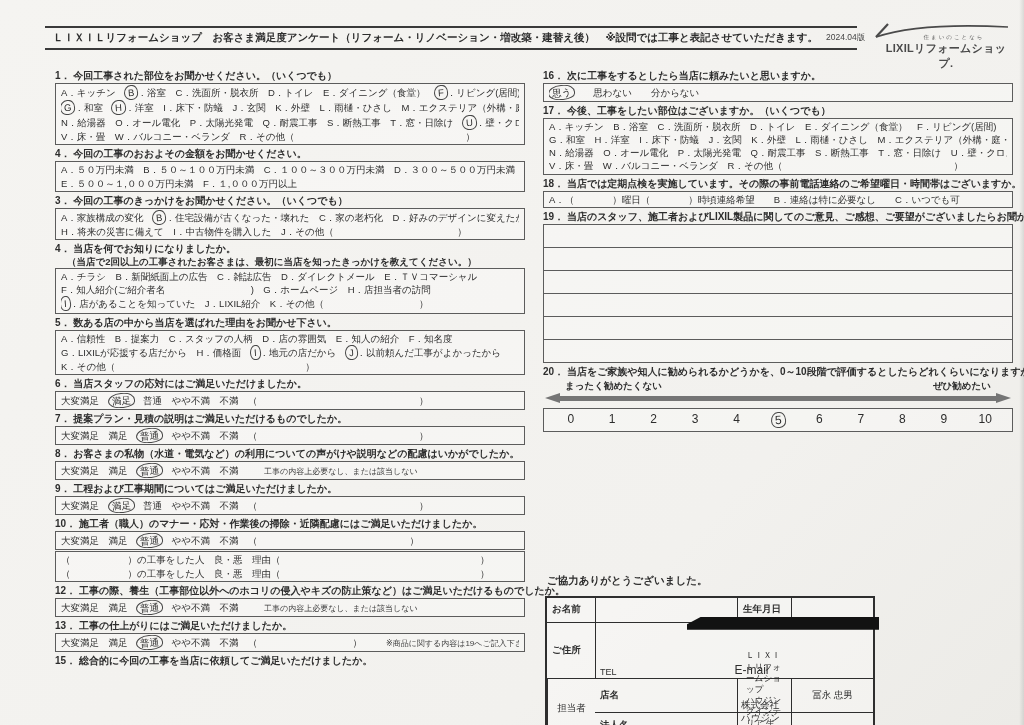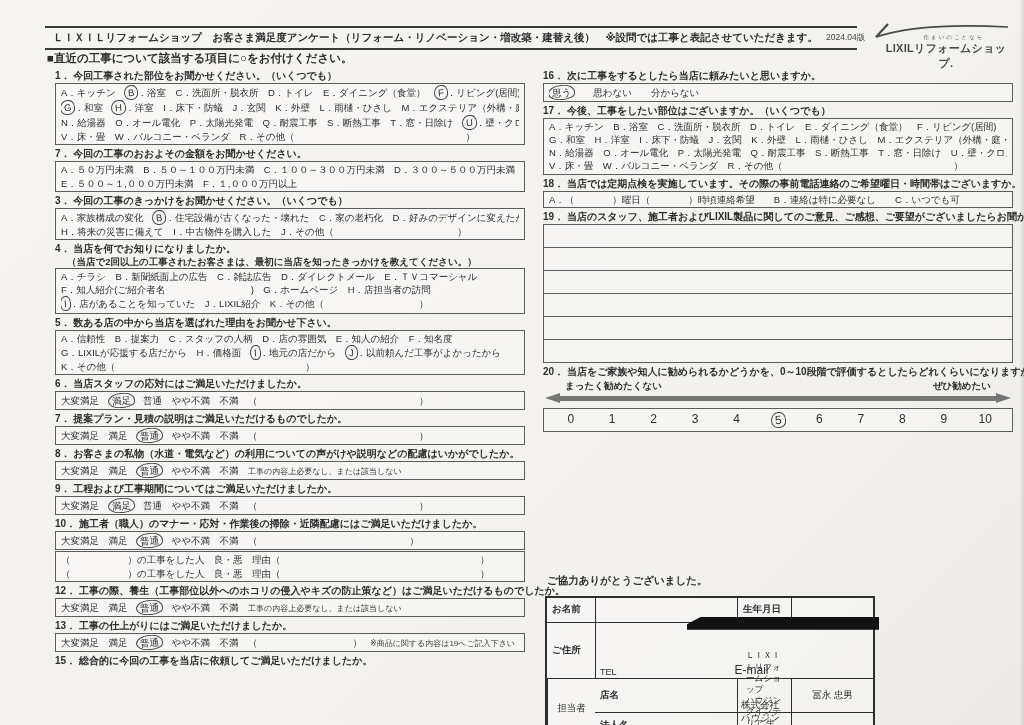--- a/index.html
+++ b/index.html
@@ -34,21 +34,21 @@
   
   .q{margin-bottom:1px;}
   .q-title{font-weight:bold;font-size:10px;line-height:1.2;margin:3px 0 1px 0;white-space:nowrap;}
   .q-sub{font-weight:bold;font-size:9.5px;line-height:1.2;margin:0 0 1px 12px;white-space:nowrap;}
   .q-box{border:1px solid #5c5c5c;padding:1px 5px;font-size:9.5px;line-height:1.38;background:rgba(255,255,255,0.28);}
   .opt-line{white-space:nowrap;overflow:hidden;}
   .circle{
     display:inline-block;border:1.4px solid #474747;border-radius:55% 45% 50% 50% / 60% 55% 45% 50%;
     padding:0 3px;margin:0 -1px;transform:rotate(-4deg);
   }
-  .note{font-size:8px;color:#3c3c3c;}
+  .note{font-size:8px;color:#3c3c3c;margin-left:16px;}
 
   
   .ruled{padding:0;}
   .ruled .row{height:22px;border-bottom:1px solid #5c5c5c;}
   .ruled .row:last-child{border-bottom:none;}
 
   
   .arrow-labels{display:flex;justify-content:space-between;font-weight:bold;font-size:9.5px;padding:0 22px;margin-top:2px;}
   .arrow{position:relative;height:11px;margin:0 2px 4px 2px;}
   .arrow .bar{position:absolute;left:13px;right:13px;top:3px;height:5px;background:#757575;}
@@ -86,35 +86,34 @@
 
   <div class="logo">
     <svg class="logo-swoosh" width="138" height="16" viewBox="0 0 138 16">
       <path d="M4 15 L 16 2" stroke="#4a4a4a" stroke-width="2.2" fill="none"></path>
       <path d="M4 15 C 34 5 80 2 136 5" stroke="#4a4a4a" stroke-width="1.6" fill="none"></path>
     </svg>
     <span class="logo-tag">住まいのことなら</span>
     <div class="logo-main">LIXILリフォームショップ.</div>
   </div>
 
-  <div class="instruction">■直近の工事について該当する項目に○をお付けください。</div>
 
   <div class="cols">
     <div class="col" id="left-col">
         <div class="q">
           <div class="q-title">1． 今回工事された部位をお聞かせください。（いくつでも）</div>
           <div class="q-box">
             <div class="opt-line"><span>A．キッチン　</span><span class="circle">B</span><span>．浴室　C．洗面所・脱衣所　D．トイレ　E．ダイニング（食堂）　</span><span class="circle">F</span><span>．リビング(居間)</span></div>
             <div class="opt-line"><span class="circle">G</span><span>．和室　</span><span class="circle">H</span><span>．洋室　I．床下・防蟻　J．玄関　K．外壁　L．雨樋・ひさし　M．エクステリア（外構・庭・車庫等）</span></div>
             <div class="opt-line"><span>N．給湯器　O．オール電化　P．太陽光発電　Q．耐震工事　S．断熱工事　T．窓・日除け　</span><span class="circle">U</span><span>．壁・クロス・天井</span></div>
             <div class="opt-line"><span>V．床・畳　W．バルコニー・ベランダ　R．その他（　　　　　　　　　　　　　　　　　　）</span></div>
           </div>
         </div>
         <div class="q">
-          <div class="q-title">7． 今回の工事のおおよその金額をお聞かせください。</div>
+          <div class="q-title">4． 今回の工事のおおよその金額をお聞かせください。</div>
           <div class="q-box">
             <div class="opt-line"><span>A．５０万円未満　B．５０～１００万円未満　C．１００～３００万円未満　D．３００～５００万円未満</span></div>
             <div class="opt-line"><span>E．５００～１,０００万円未満　F．１,０００万円以上</span></div>
           </div>
         </div>
         <div class="q">
           <div class="q-title">3． 今回の工事のきっかけをお聞かせください。（いくつでも）</div>
           <div class="q-box">
             <div class="opt-line"><span>A．家族構成の変化　</span><span class="circle">B</span><span>．住宅設備が古くなった・壊れた　C．家の老朽化　D．好みのデザインに変えたかった</span></div>
             <div class="opt-line"><span>H．将来の災害に備えて　I．中古物件を購入した　J．その他（　　　　　　　　　　　　　）</span></div>

